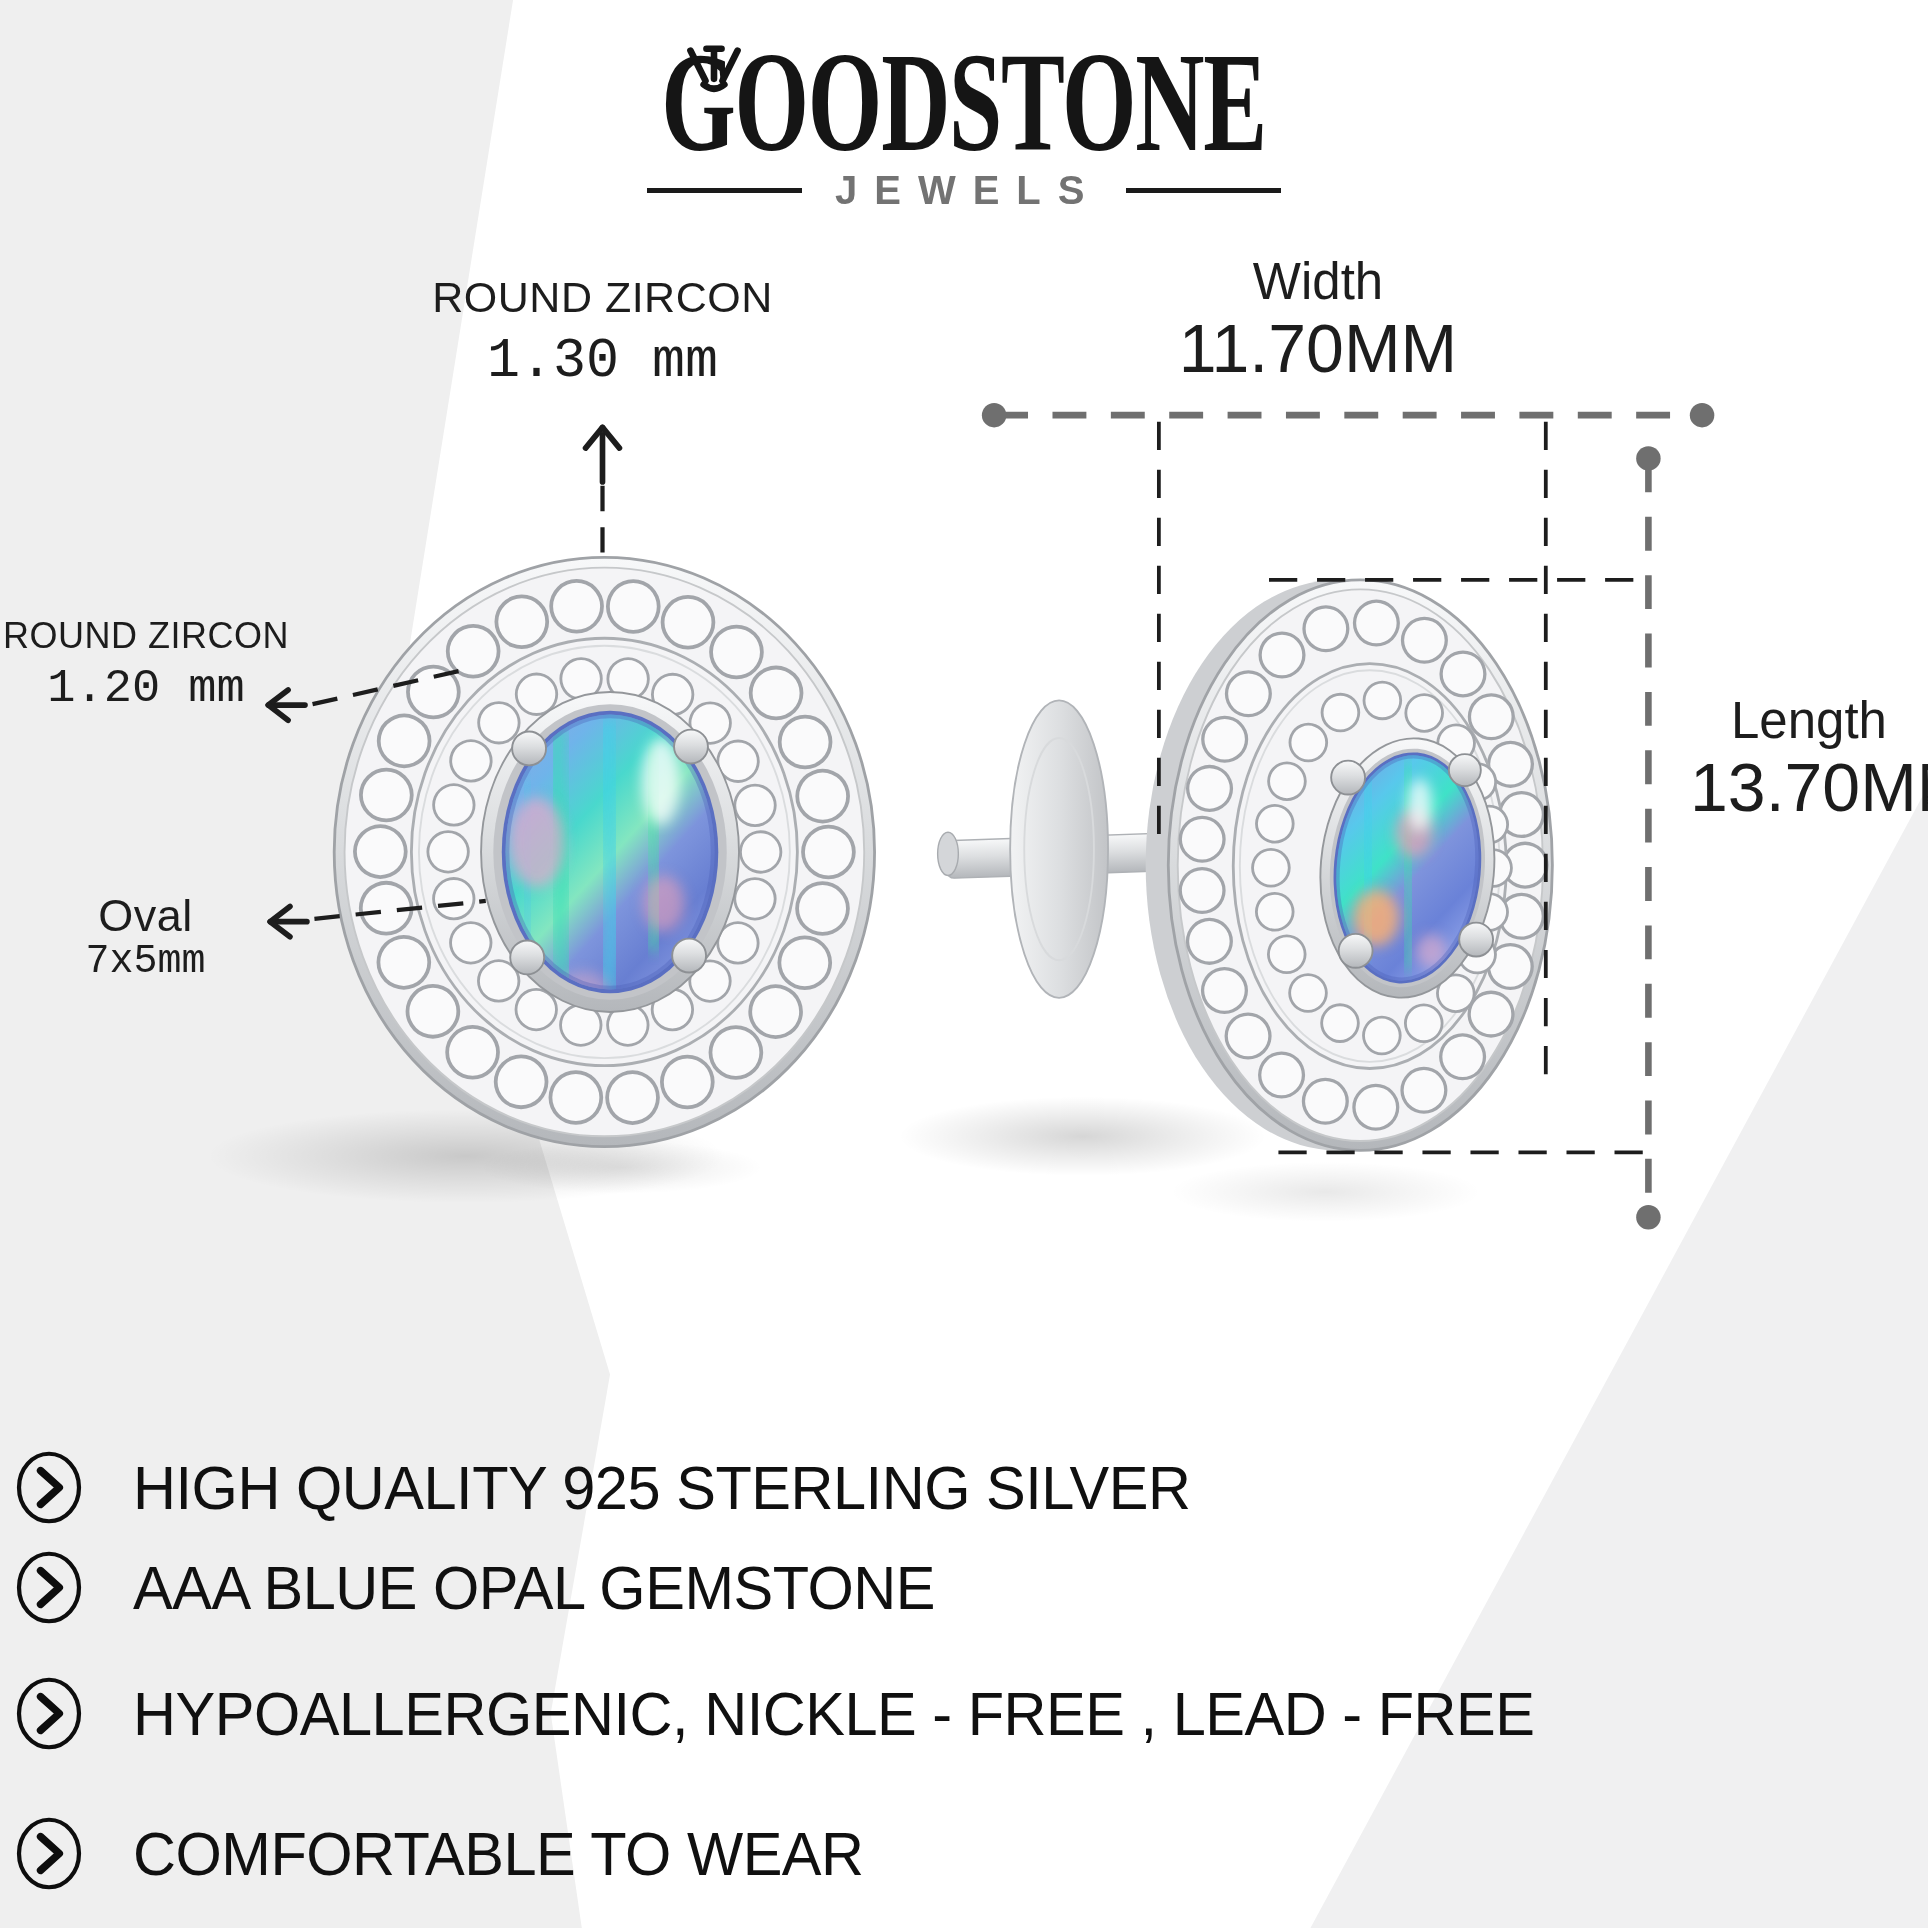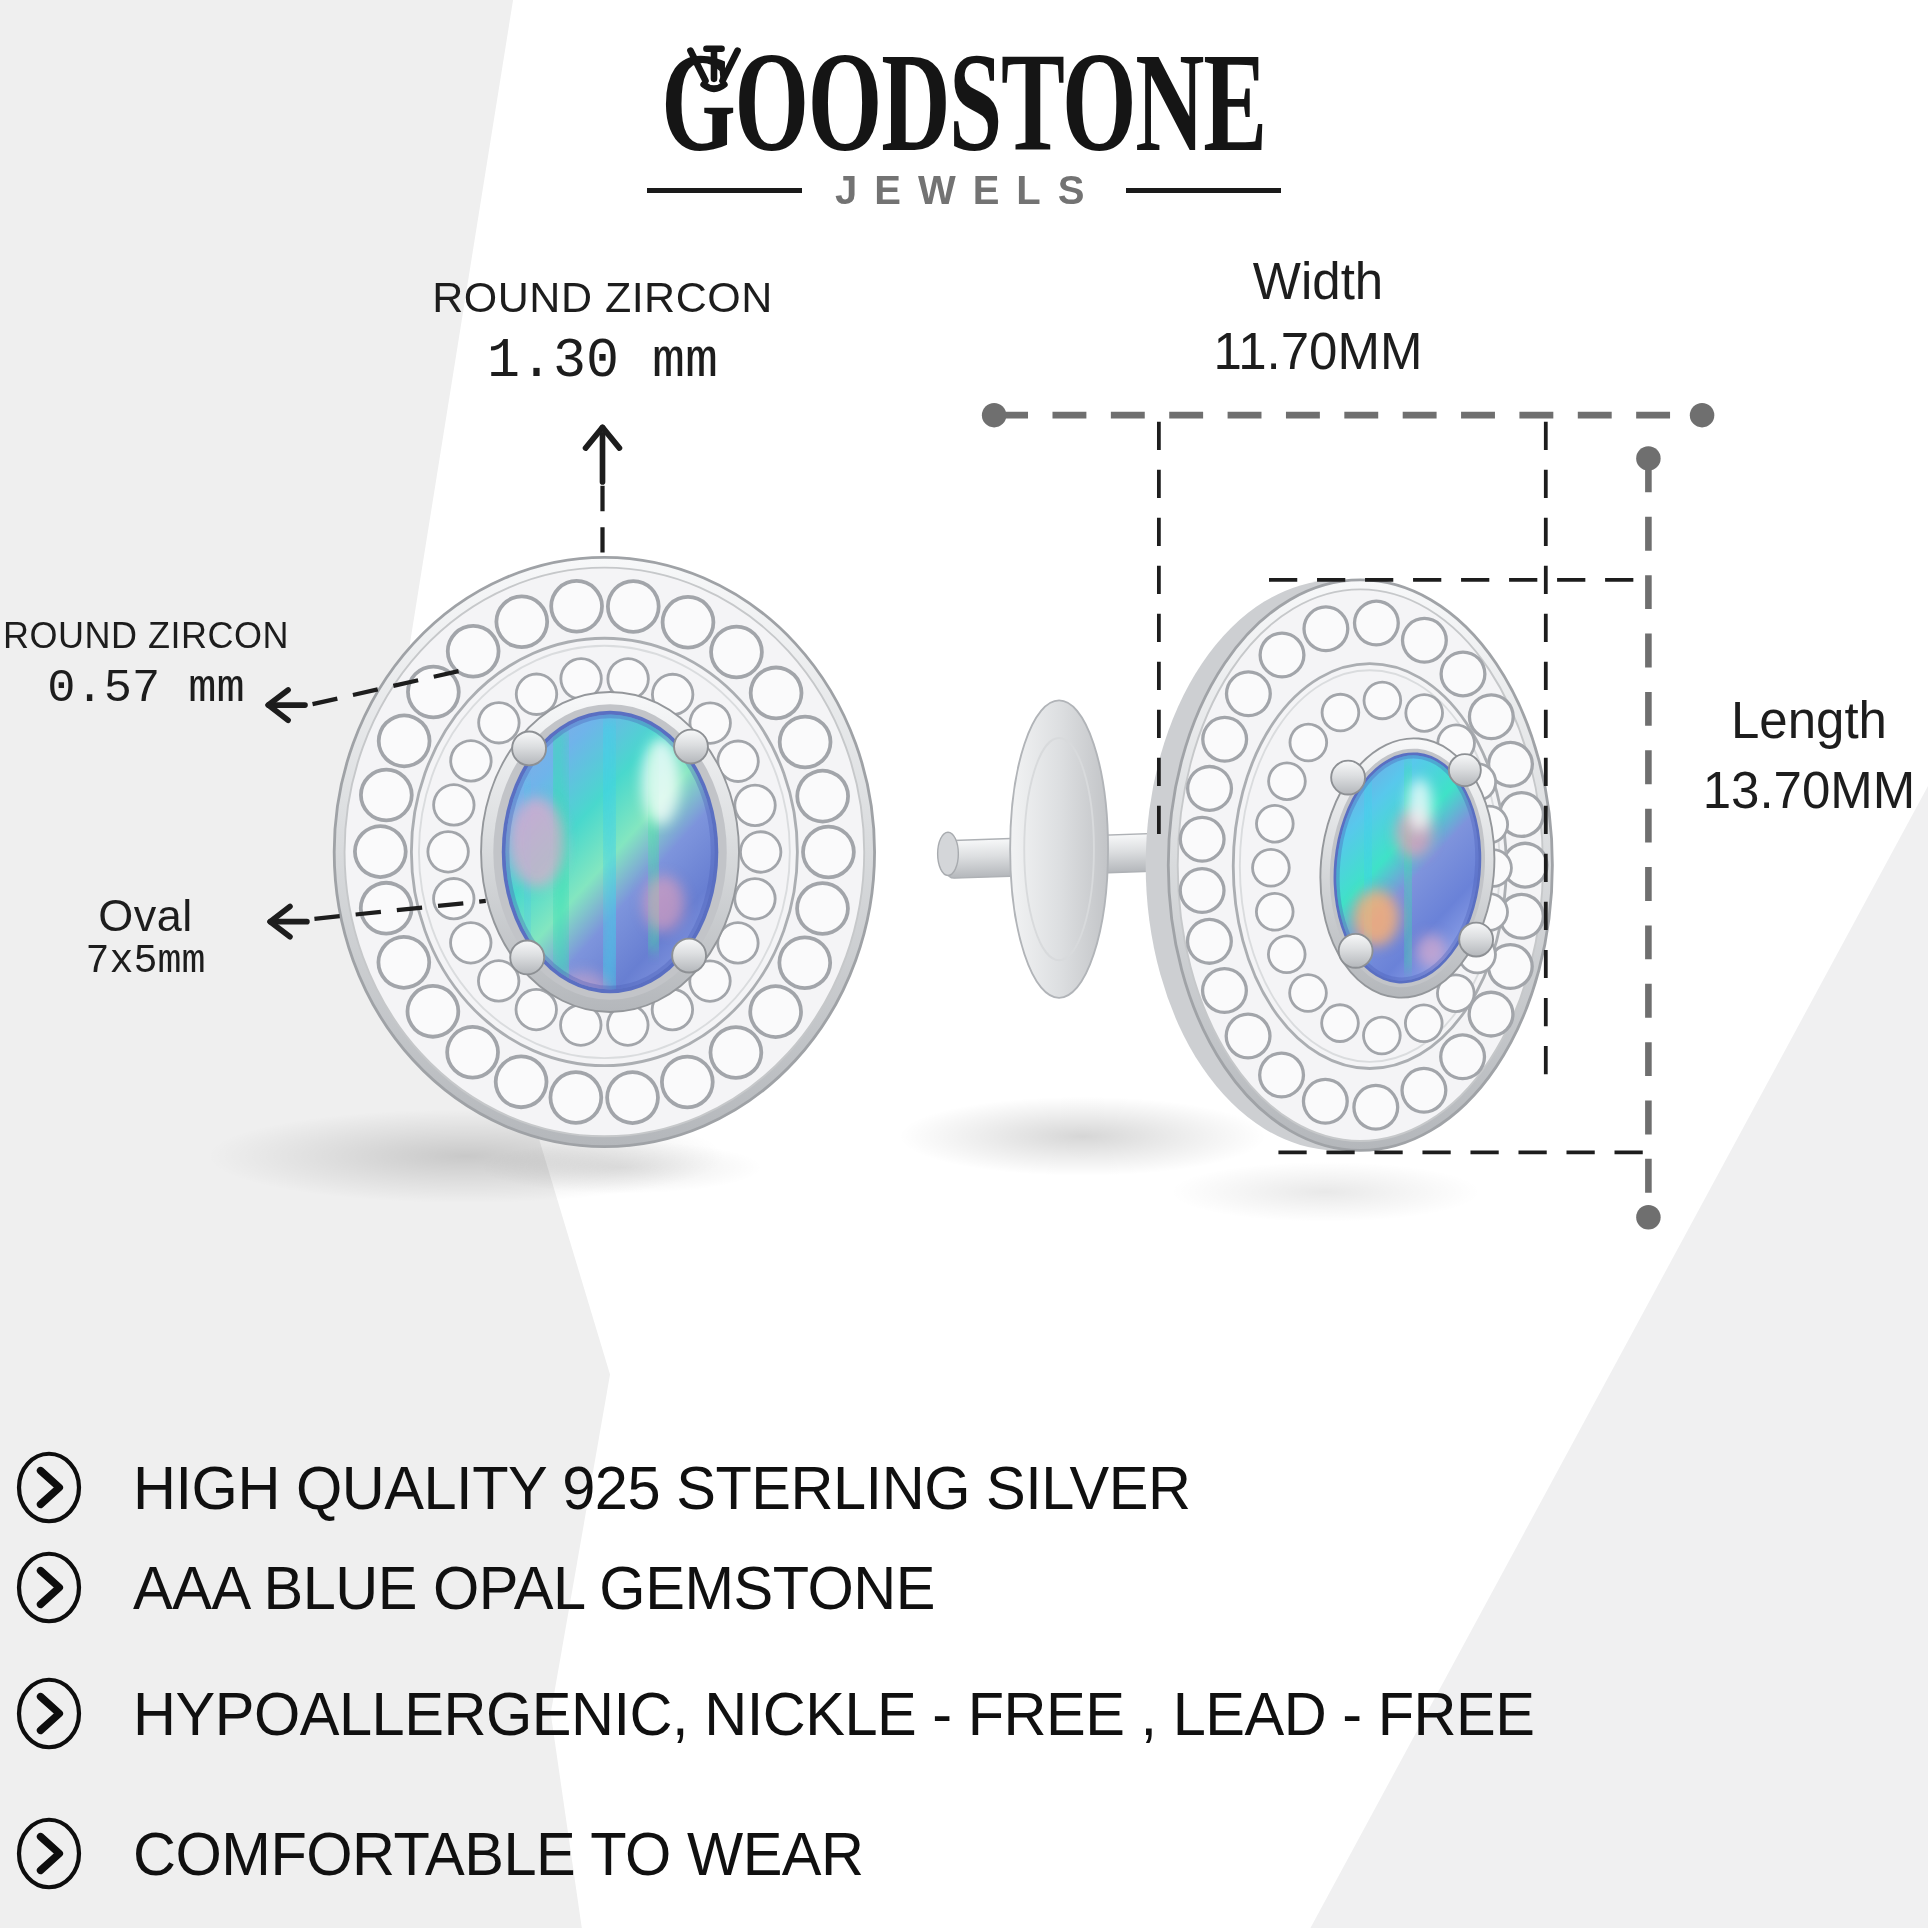--- a/index.html
+++ b/index.html
@@ -32,21 +32,21 @@
   .callout .v{font-size:55px;margin-top:15px;font-family:Liberation Mono, monospace;}
   .co-outer{left:405px;top:276px;width:395px;}
   .co-inner{left:0;top:618px;width:292px;}
   .co-inner .t{font-size:36px;}
   .co-inner .v{font-size:47px;margin-top:11.3px;}
   .co-oval{left:28px;top:893px;width:235px;}
   .co-oval .t{font-size:45px;}
   .co-oval .v{font-size:40px;margin-top:4px;}
   .dim{position:absolute;text-align:center;line-height:1;}
   .dim .t{font-size:51px;}
-  .dim .v{font-size:51px;margin-top:19px;}
+  .dim .v{font-size:68px;margin-top:7px;}
   .dim-width{left:1177px;top:256px;width:282px;}
   .dim-length{left:1690px;top:695px;width:238px;}
 
   
   .features{list-style:none;margin:0;padding:0;}
   .feature{position:absolute;left:14px;height:85px;display:flex;align-items:center;}
   .feature .f-icon{width:70px;height:75px;flex:0 0 auto;}
   .feature .f-text{
     margin-left:49px;font-size:62px;color:#101010;letter-spacing:-0.5px;white-space:nowrap;
     transform:scaleX(.96);transform-origin:left center;
@@ -251,21 +251,21 @@
     <span class="tag-text">JEWELS</span>
     <span class="rule"></span>
   </div>
 
   <div class="callout co-outer">
     <div class="t">ROUND ZIRCON</div>
     <div class="v">1.30 mm</div>
   </div>
   <div class="callout co-inner">
     <div class="t">ROUND ZIRCON</div>
-    <div class="v">0.57 mm</div>
+    <div class="v">1.20 mm</div>
   </div>
   <div class="callout co-oval">
     <div class="t">Oval</div>
     <div class="v">7x5mm</div>
   </div>
 
   <div class="dim dim-width">
     <div class="t">Width</div>
     <div class="v">11.70MM</div>
   </div>

